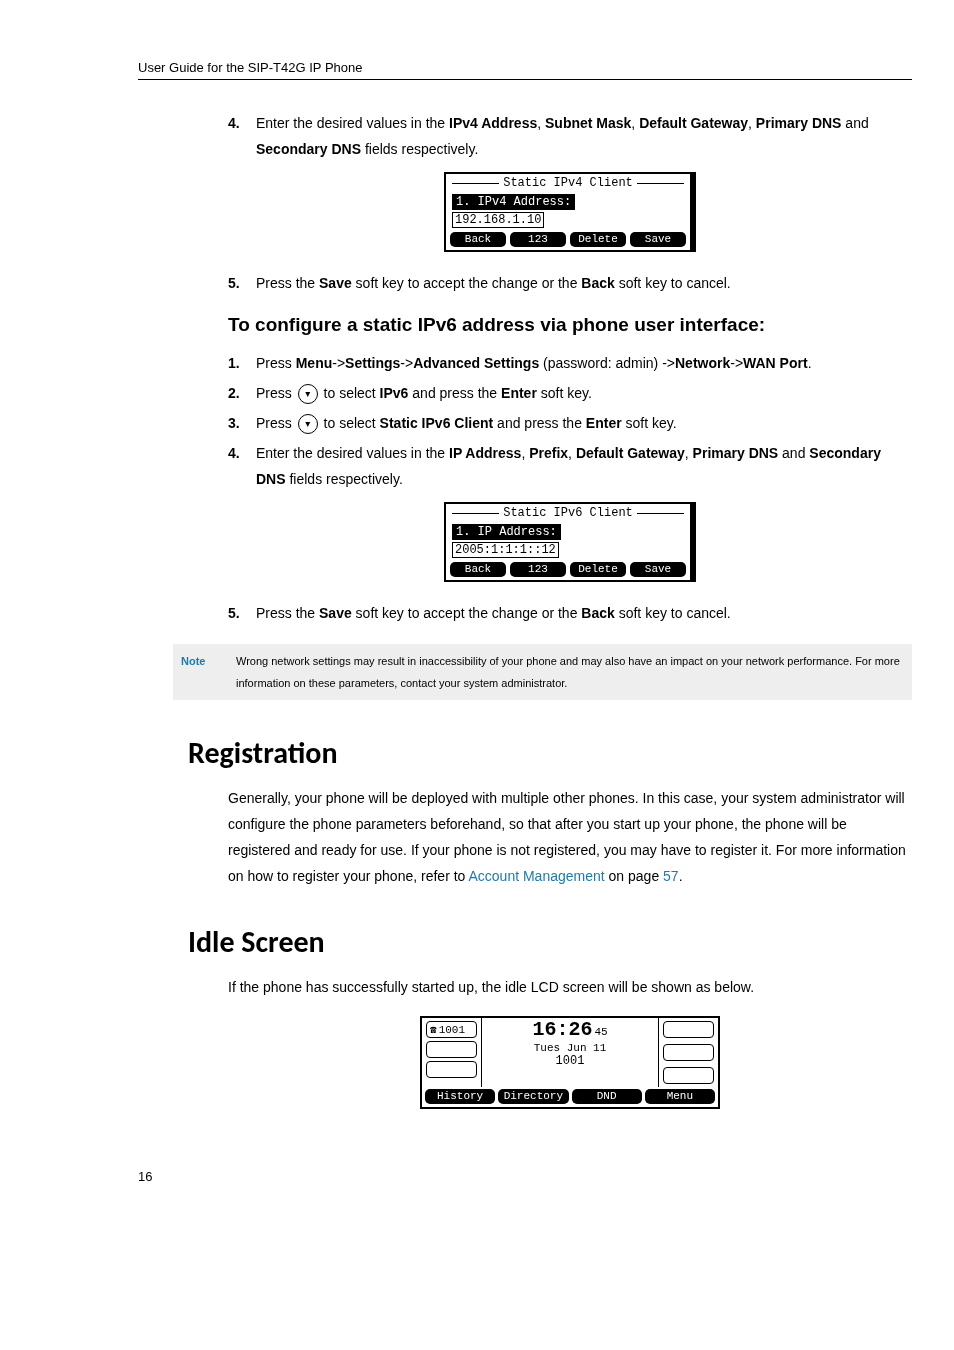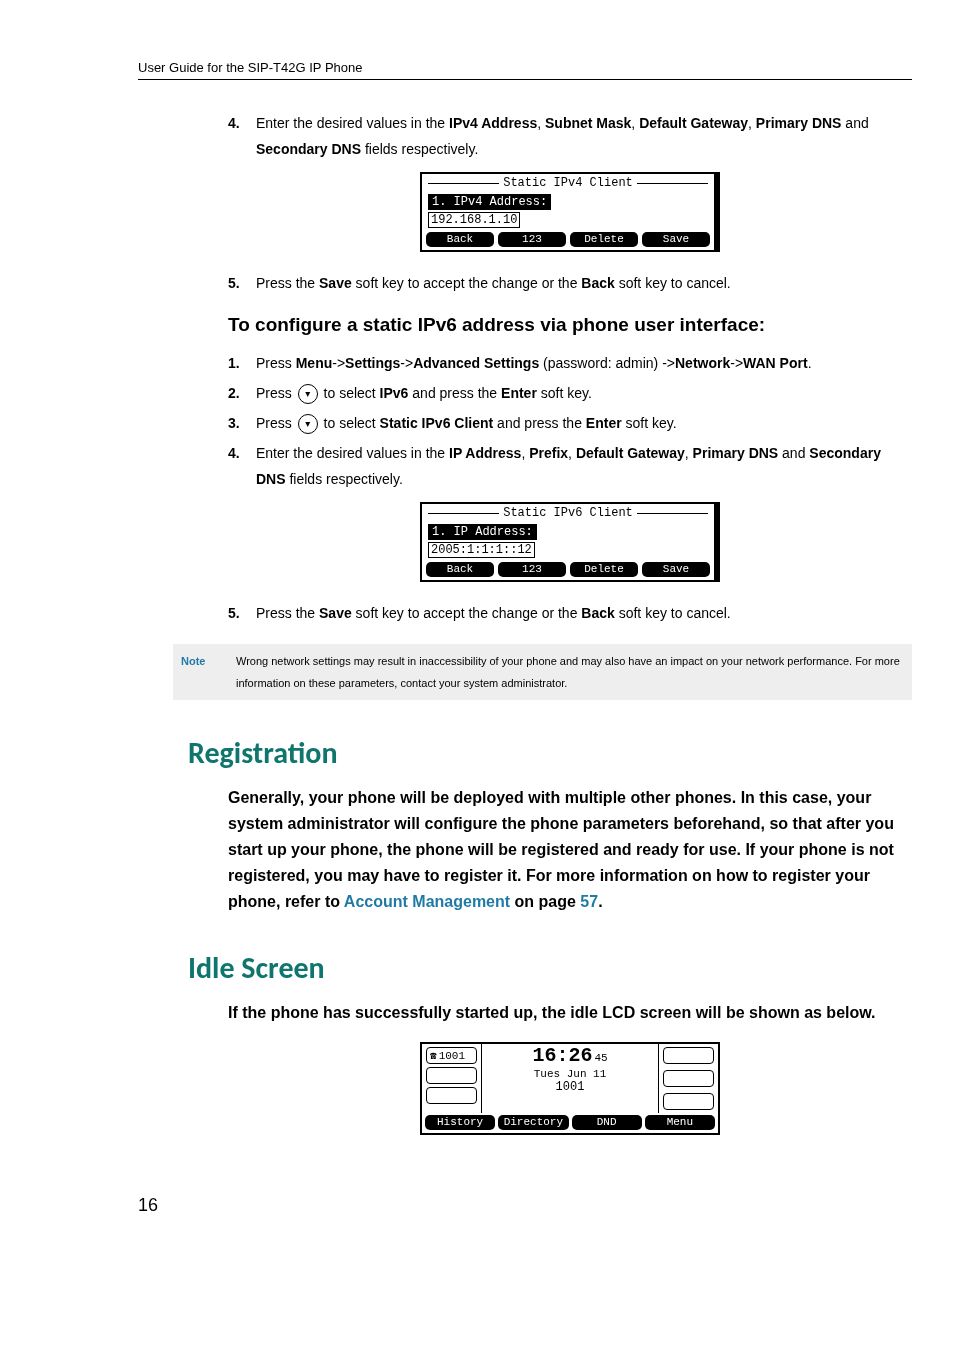--- a/index.html
+++ b/index.html
@@ -47,21 +47,21 @@
     font-weight: bold;
     font-size: 19px;
     margin: 18px 0 14px 0;
   }
   .lcd-wrap {
     display: flex;
     justify-content: center;
     margin: 10px 0 18px 0;
   }
   .lcd {
-    width: 300px;
+    width: 252px;
     border: 2px solid #000;
     border-right-width: 6px;
     box-sizing: border-box;
     font-family: "Courier New", monospace;
     font-size: 12px;
     background: #fff;
   }
   .lcd-title-row {
     display: flex;
     align-items: center;
@@ -110,29 +110,28 @@
   }
   .note-label {
     color:#1f7ba6;
     font-weight:bold;
     width:55px;
     flex-shrink:0;
   }
   .note-text { flex:1; }
   h2.section {
     font-family: "Calibri", "Trebuchet MS", sans-serif;
-    color:#0f766e;
+    color:#000000;
     font-weight:bold;
     font-size:30px;
     margin: 34px 0 14px -40px;
   }
   .para {
-    font-size:16px;
+    font-size:14px;
     line-height:26px;
-    font-weight:bold;
   }
   .link { color:#1f7ba6; }
   .down-icon {
     display:inline-flex;
     width:18px;height:18px;
     border:1px solid #000;
     border-radius:50%;
     align-items:center;
     justify-content:center;
     vertical-align:middle;
@@ -152,21 +151,21 @@
   .idle-left { width:60px; border-right:1px solid #000; box-sizing:border-box; }
   .idle-right { width:60px; border-left:1px solid #000; box-sizing:border-box; display:flex; flex-direction:column;}
   .idle-center { flex:1; text-align:center; padding:2px 2px; }
   .line-slot { border:1px solid #000; margin:3px 4px; border-radius:4px; height:15px; font-size:11px; text-align:center; line-height:15px;}
   .idle-time { font-size:20px; font-weight:bold; line-height:20px; }
   .idle-time-sec { font-size:11px; font-weight:normal; margin-left:2px;}
   .idle-date { font-size:11px; }
   .idle-ext { font-size:12px; }
   .idle-sk-row { display:flex; gap:3px; padding:2px 3px 3px 3px;}
   .footer-page {
-    font-size:18px;
+    font-size:13px;
     margin-top:60px;
   }
   .idle-linekey {
     display:flex; align-items:center; justify-content:flex-start;
     font-size:11px; padding-left:3px; gap:2px;
     border:1px solid #000; border-radius:4px; margin:3px 4px; height:15px;
   }
 </style>
 </head>
 <body>

